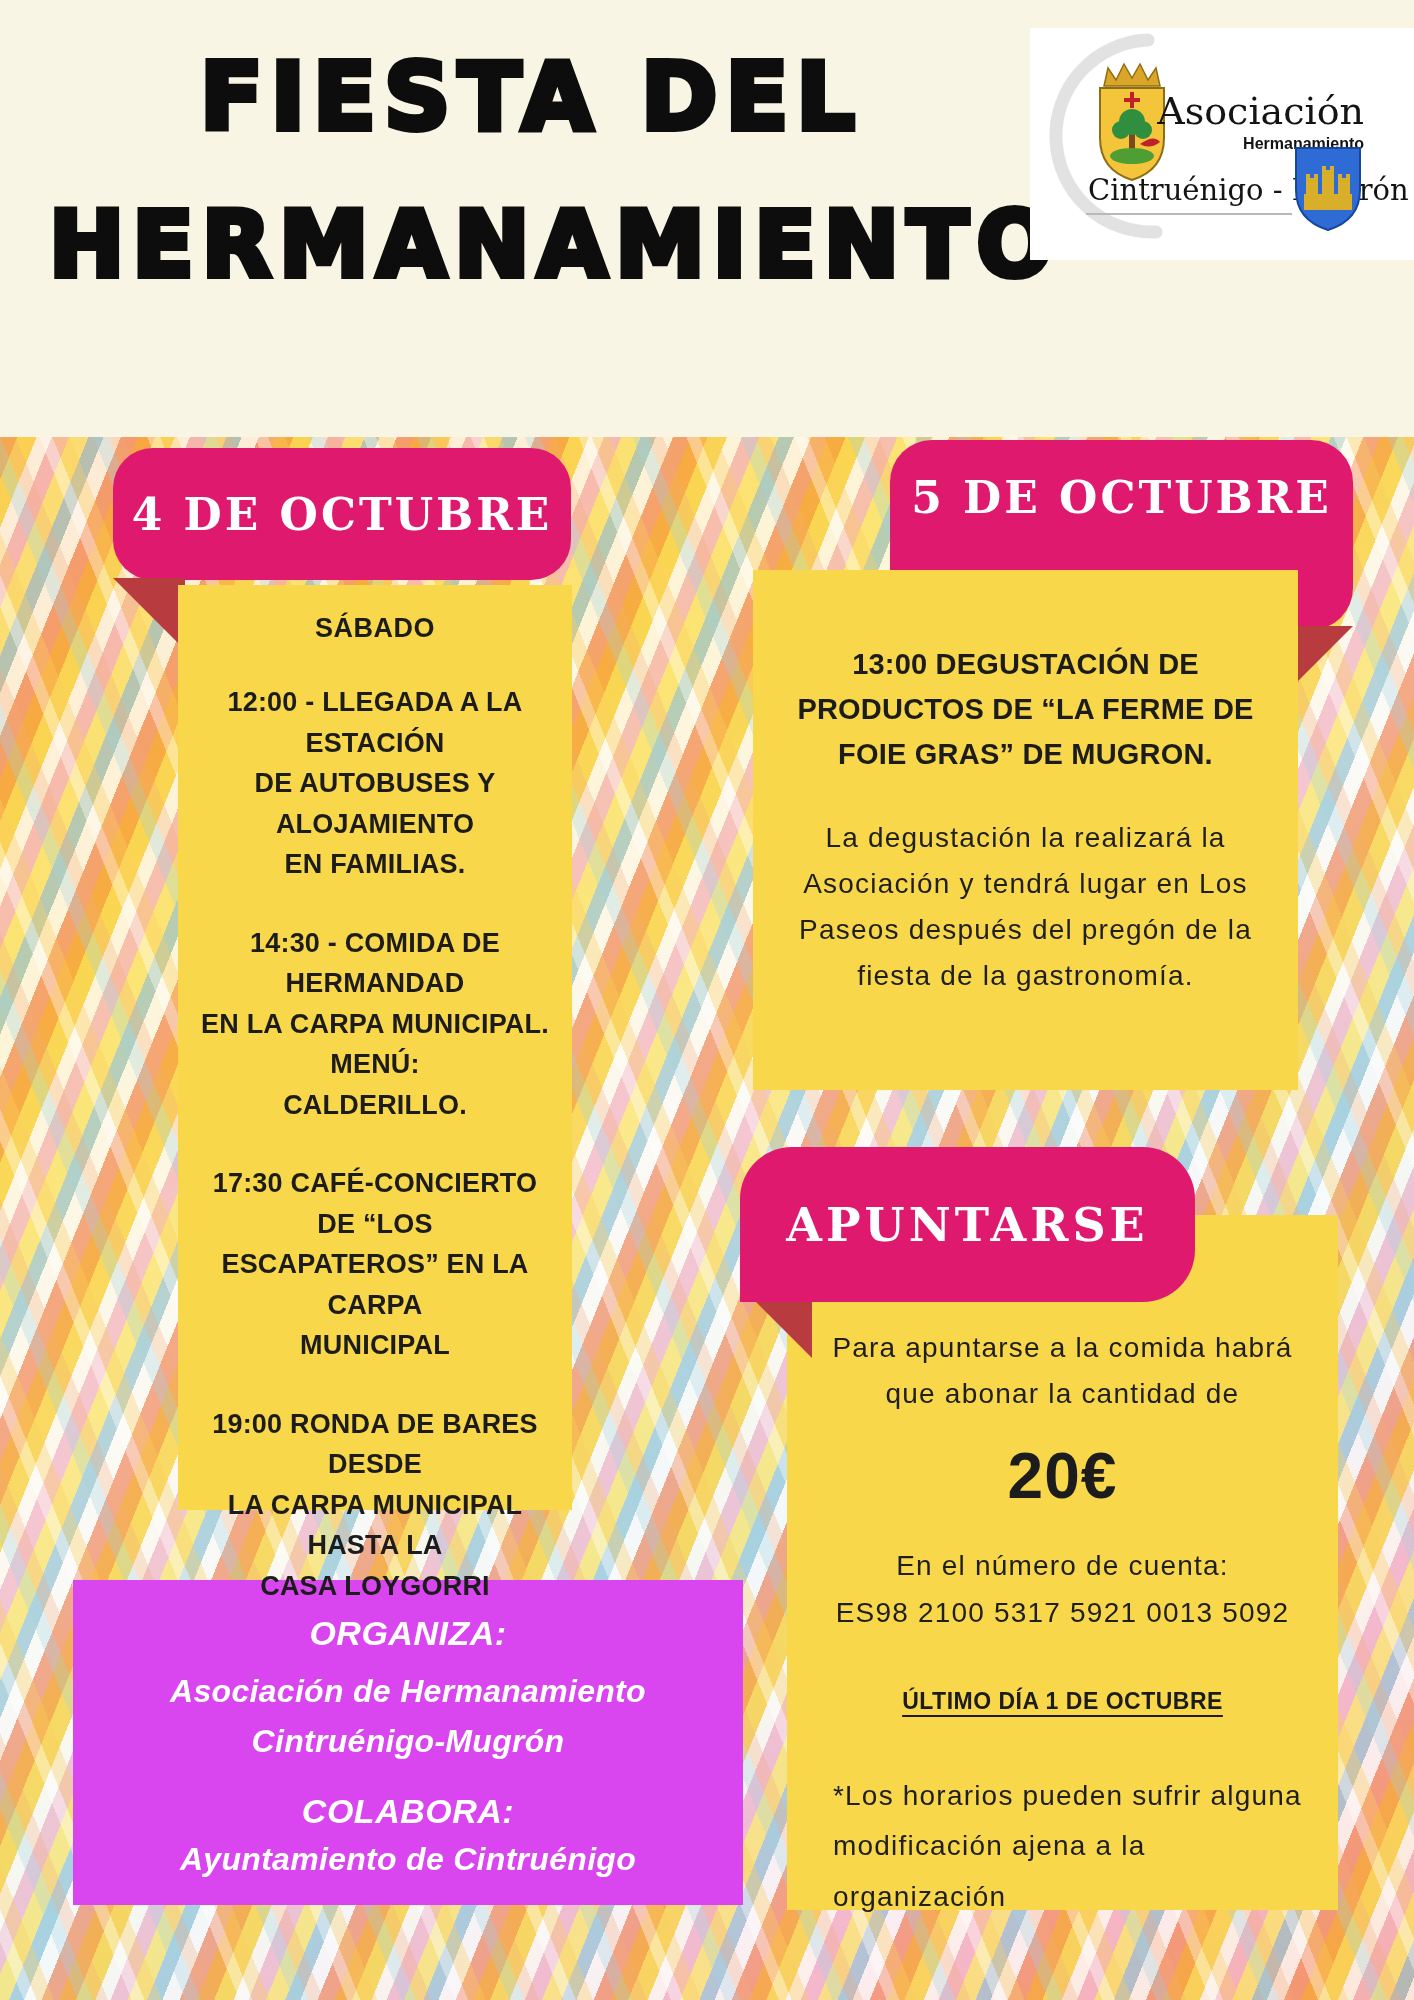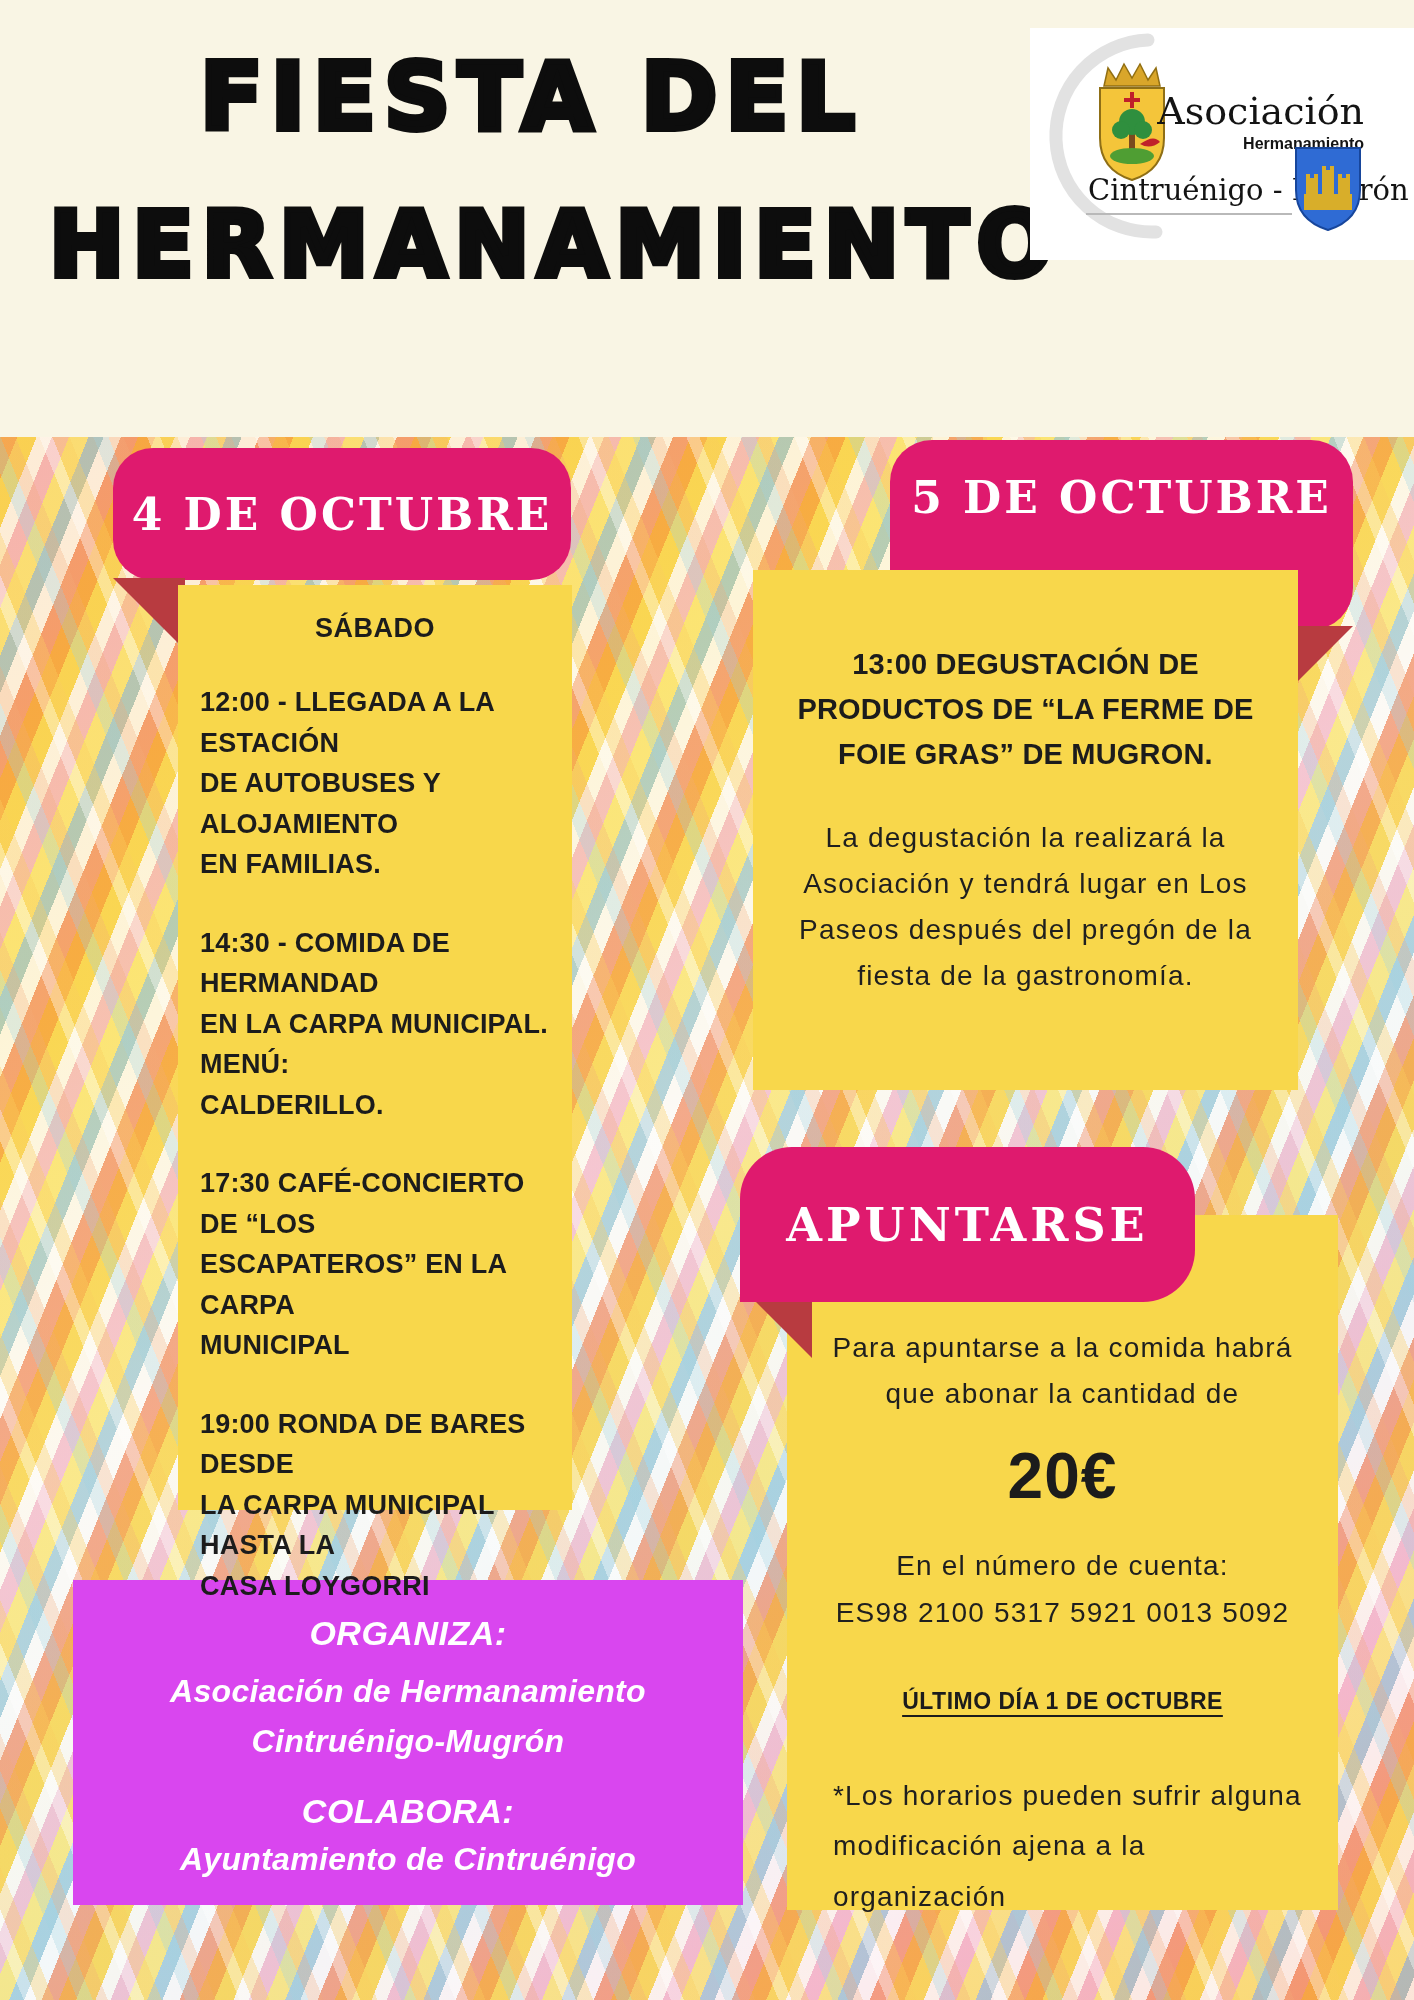--- a/index.html
+++ b/index.html
@@ -46,21 +46,21 @@
   .banner{
     position:absolute;background:#df1a6e;color:#fff;
     display:flex;align-items:center;justify-content:center;
     font-family:"DejaVu Serif",serif;font-weight:bold;letter-spacing:3px;text-align:right;
   }
   .fold{position:absolute;width:72px;height:72px;background:#b83b40;}
   .fold-right{clip-path:polygon(0 0,100% 0,100% 100%);}   
   .fold-left{clip-path:polygon(0 0,100% 0,0 100%);}        
   .card-yellow{position:absolute;background:#f8d74b;color:#1c1c1c;}
   .card-pink{position:absolute;background:#d946ef;color:#fff;text-align:center;font-style:italic;}
-  .bold-text{font-weight:bold;font-size:27px;line-height:1.5;letter-spacing:.2px;white-space:pre-line;}
+  .bold-text{font-weight:bold;font-size:27px;line-height:1.5;letter-spacing:.2px;white-space:pre-line;text-align:center;}
   .light-text{font-weight:normal;font-size:28px;line-height:1.65;letter-spacing:1.2px;white-space:pre-line;color:#1f1f1f;}
   
   .banner-day1{left:113px;top:448px;width:458px;height:132px;border-radius:40px;font-size:44px;}
   .fold-day1{left:113px;top:578px;}
   .card-day1{left:178px;top:585px;width:394px;height:925px;padding:28px 22px;box-sizing:border-box;z-index:2;}
   .day-label{font-weight:bold;font-size:27px;text-align:center;letter-spacing:.5px;}
   .sched-item{margin-top:38px;}
   .sched-item:first-of-type{margin-top:2px;}
   
   .banner-day2{left:890px;top:440px;width:463px;height:190px;border-radius:42px;font-size:44px;align-items:flex-start;padding-top:32px;box-sizing:border-box;z-index:1;}

